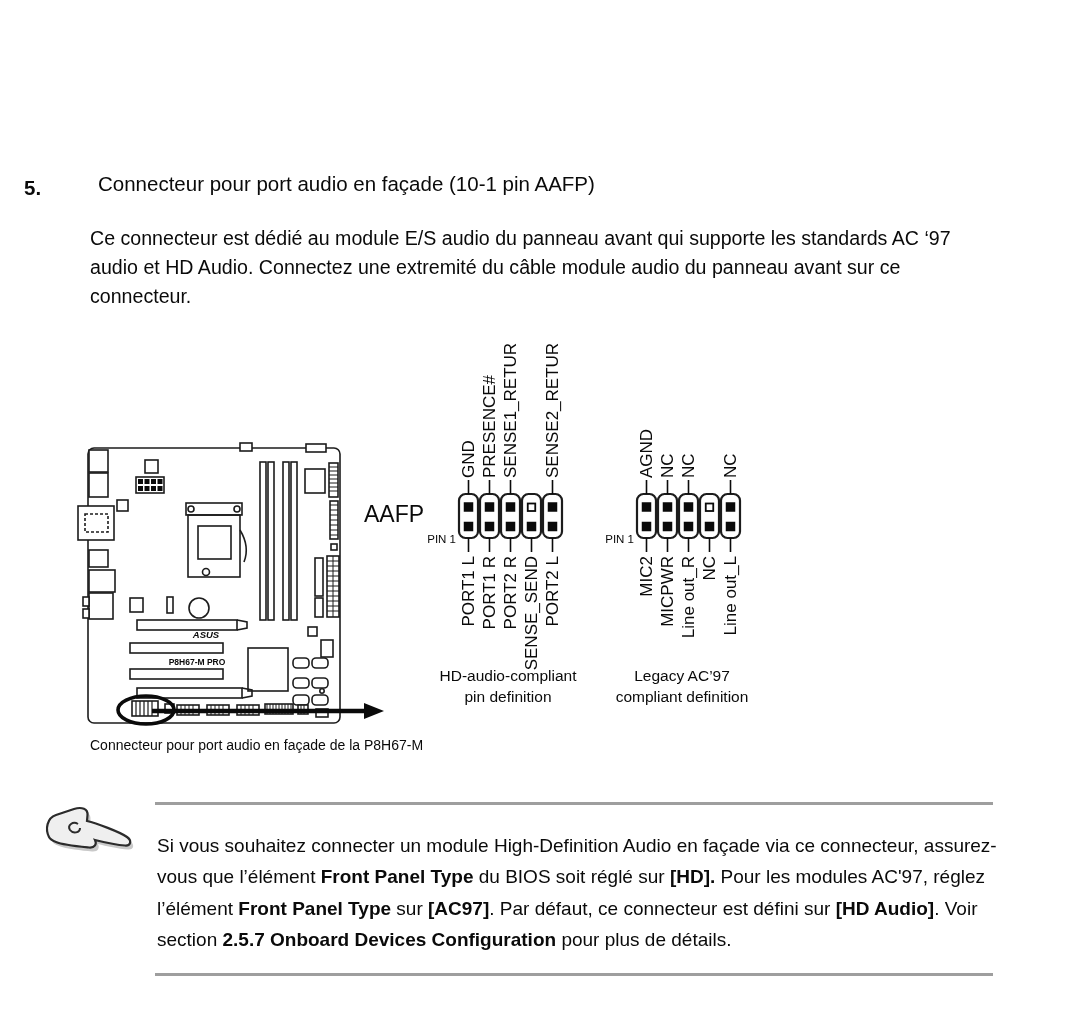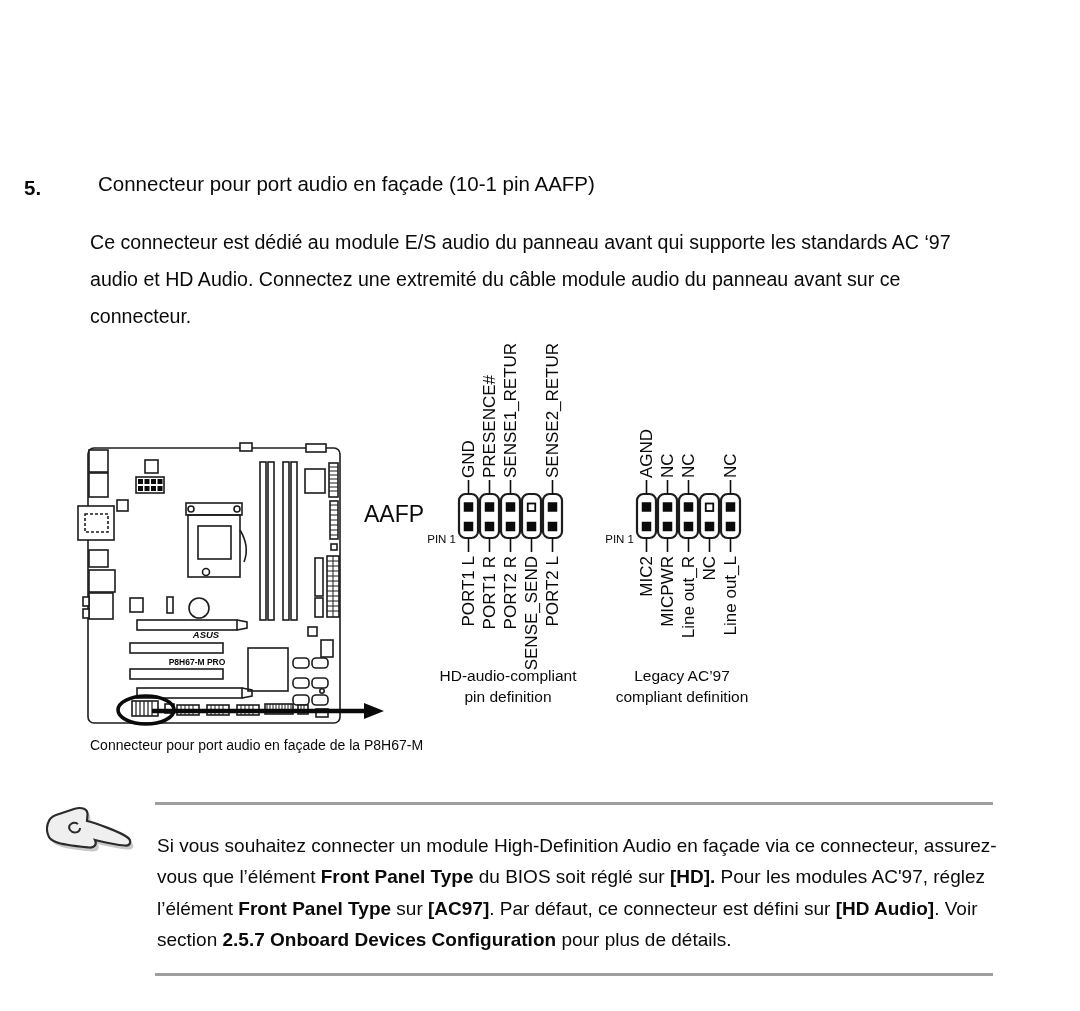--- a/index.html
+++ b/index.html
@@ -1,21 +1,21 @@
 <!DOCTYPE html>
 <html><head>
 <meta charset="utf-8">
 <style>
   html,body{margin:0;padding:0;background:#ffffff;}
   body{width:1080px;height:1011px;position:relative;overflow:hidden;
        font-family:"Liberation Sans", sans-serif;color:#0a0a0a;}
   .abs{position:absolute;}
   .section-number{left:24px;top:176px;font-size:20.5px;font-weight:bold;}
   .section-title{left:90px;top:172px;font-size:20.5px;font-weight:normal;margin-left:8px;}
-  .section-body{left:90px;top:204px;width:905px;font-size:19.6px;line-height:37px;}
+  .section-body{left:90px;top:204px;width:905px;font-size:19.6px;line-height:29px;}
   .figure-svg{left:0;top:330px;}
   svg{font-family:"Liberation Sans", sans-serif;}
   .fig-caption{left:90px;top:737px;font-size:14px;}
   .note-rule{left:155px;width:838px;height:3px;background:#9e9e9e;}
   .rule-top{top:802px;}
   .rule-bottom{top:973px;}
   .hand-wrap{left:40px;top:800px;width:100px;height:74px;}
   .note-text{left:157px;top:811px;width:842px;font-size:19px;line-height:31.4px;}
   .note-text b{font-weight:bold;}
   .pin-label{font-size:17px;fill:#0a0a0a;}

